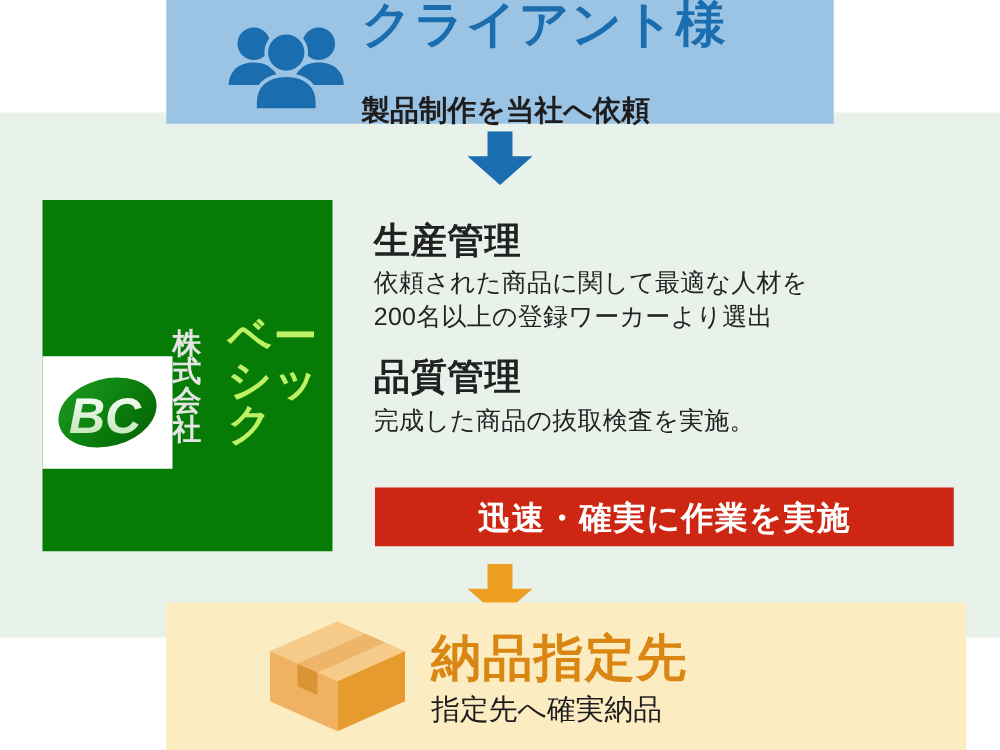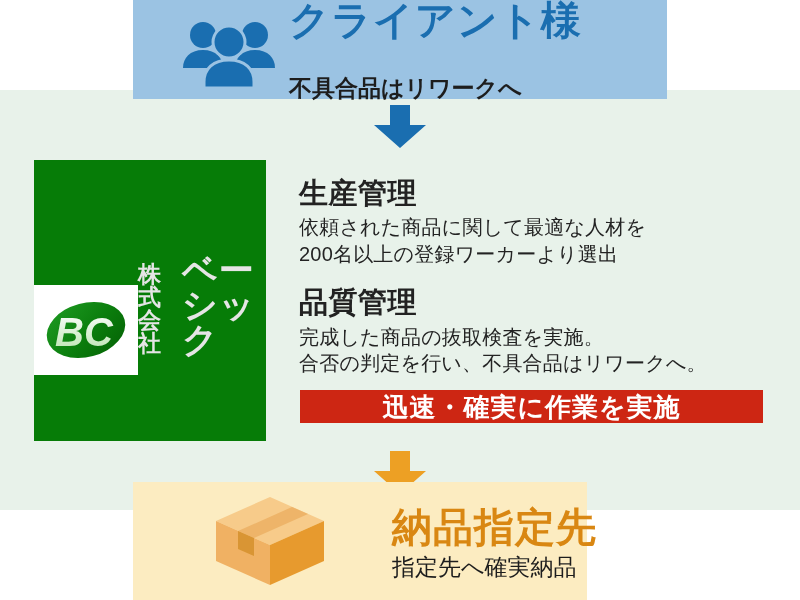--- a/index.html
+++ b/index.html
@@ -116,21 +116,21 @@
   }
   .company-name-small {
     color: #e5e5e5;
     font-size: 23px;
     font-weight: bold;
     margin-top: 17px;
     letter-spacing: 1px;
     line-height: 1;
   }
   .company-name-large {
-    color: #e5e5e5;
+    color: #bef264;
     font-size: 35px;
     font-weight: bold;
     margin-top: 7px;
     letter-spacing: 1px;
     line-height: 1;
   }
 
   
   .services {
     position: absolute;
@@ -156,47 +156,46 @@
   .svc-block-2 {
     margin-top: 20px;
   }
 
   
   .red-banner {
     position: absolute;
     left: 300px;
     top: 390px;
     width: 463px;
-    height: 33px;
+    height: 47px;
     background: #cd2613;
     display: flex;
     align-items: center;
     justify-content: center;
   }
   .red-banner-text {
     color: #ffffff;
     font-size: 26px;
     font-weight: bold;
     letter-spacing: 1px;
     line-height: 1;
   }
 
   
   .delivery-banner {
     position: absolute;
     left: 133px;
     top: 482px;
-    width: 454px;
+    width: 640px;
     height: 118px;
     background: #fcecc1;
     display: flex;
     align-items: center;
     padding-left: 78px;
     box-sizing: border-box;
-    gap: 47px;
   }
   .box-icon {
     width: 118px;
     height: 96px;
     flex: 0 0 auto;
     margin-right: 16px;
   }
   .delivery-text {
     display: flex;
     flex-direction: column;
@@ -232,21 +231,21 @@
       <path d="M22 34 C9 34 2 42 2 52 L42 52 C42 42 35 34 22 34 Z" fill="#1a6eb0"></path>
 
       <circle cx="74" cy="19" r="13" fill="#1a6eb0"></circle>
       <path d="M74 34 C61 34 54 42 54 52 L94 52 C94 42 87 34 74 34 Z" fill="#1a6eb0"></path>
 
       <circle cx="48" cy="26" r="16" fill="#1a6eb0" stroke="#9bc3e3" stroke-width="3"></circle>
       <path d="M48 44 C32 44 23 53 23 66 L23 72 L73 72 L73 66 C73 53 64 44 48 44 Z" fill="#1a6eb0" stroke="#9bc3e3" stroke-width="3"></path>
     </svg>
     <div class="client-text">
       <div class="client-title">クライアント様</div>
-      <div class="client-sub">不具合品はリワークへ</div>
+      <div class="client-sub">製品制作を当社へ依頼</div>
     </div>
   </div>
 
   <svg class="arrow arrow-blue" viewBox="0 0 58 44">
     <polygon points="19,0 39,0 39,20 55,20 29,43 3,20 19,20" fill="#1a6eb0"></polygon>
   </svg>
 
   <div class="company-box">
     <div class="logo-card">
       <svg width="104" height="78" viewBox="0 0 104 78">
@@ -276,21 +275,20 @@
       <div class="svc-body">
         <div>依頼された商品に関して最適な人材を</div>
         <div>200名以上の登録ワーカーより選出</div>
       </div>
     </div>
 
     <div class="svc-block svc-block-2">
       <div class="svc-heading">品質管理</div>
       <div class="svc-body">
         <div>完成した商品の抜取検査を実施。</div>
-        <div>合否の判定を行い、不具合品はリワークへ。</div>
       </div>
     </div>
 
   </div>
 
   <div class="red-banner">
     <span class="red-banner-text">迅速・確実に作業を実施</span>
   </div>
 
   <svg class="arrow arrow-orange" viewBox="0 0 58 44">

